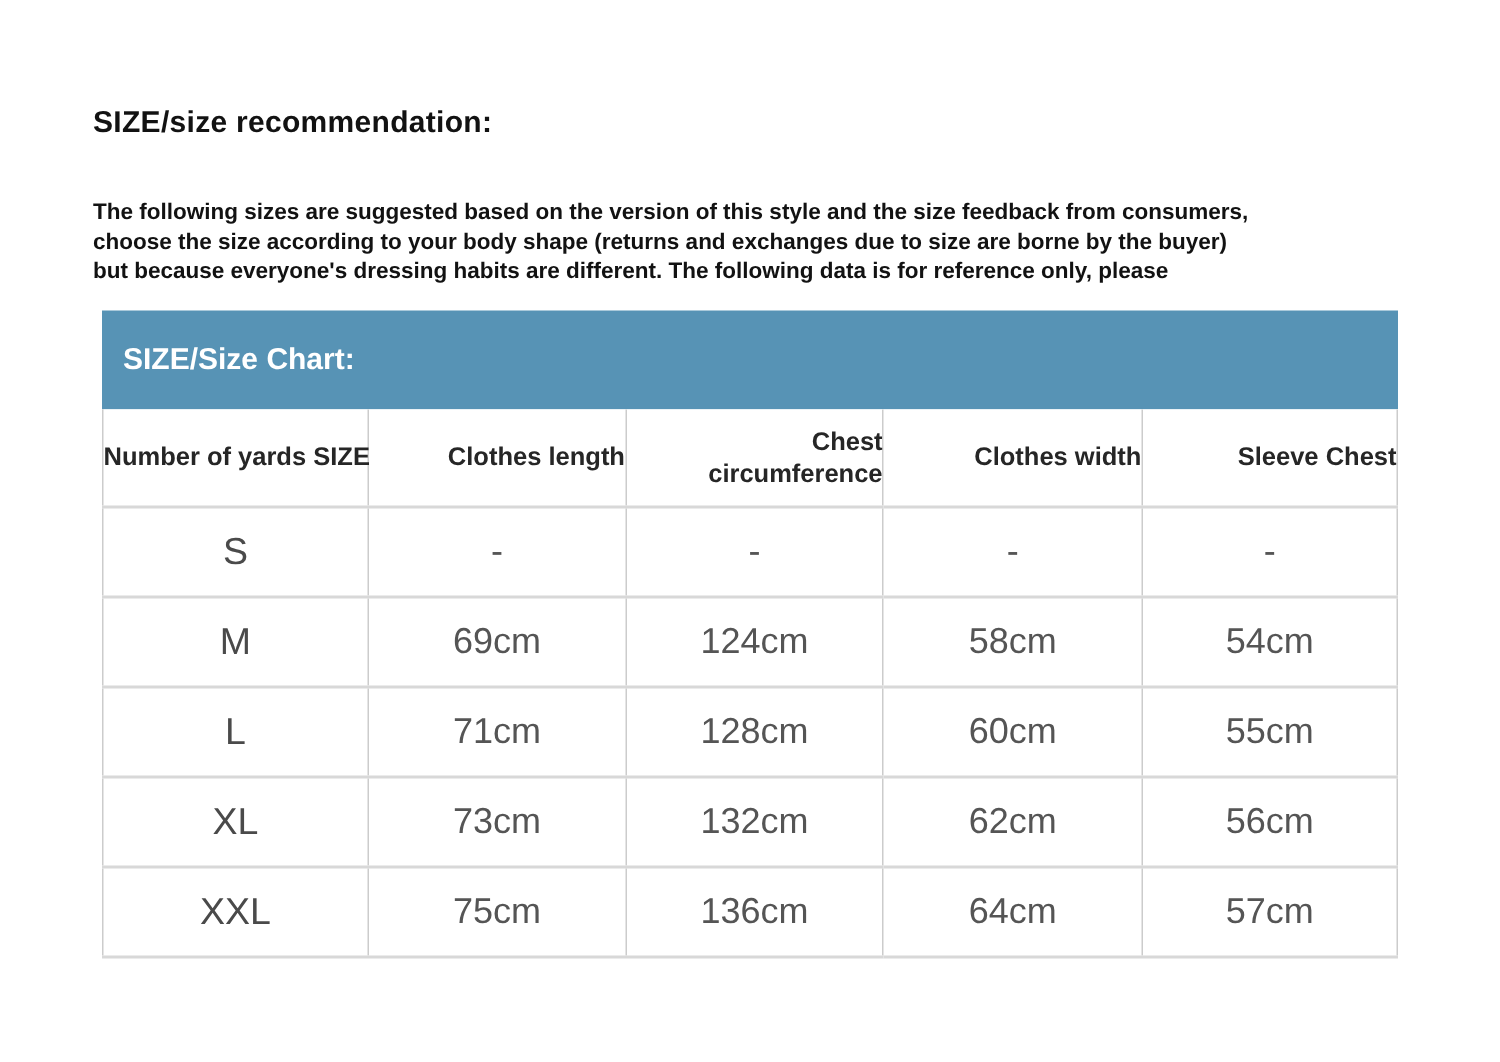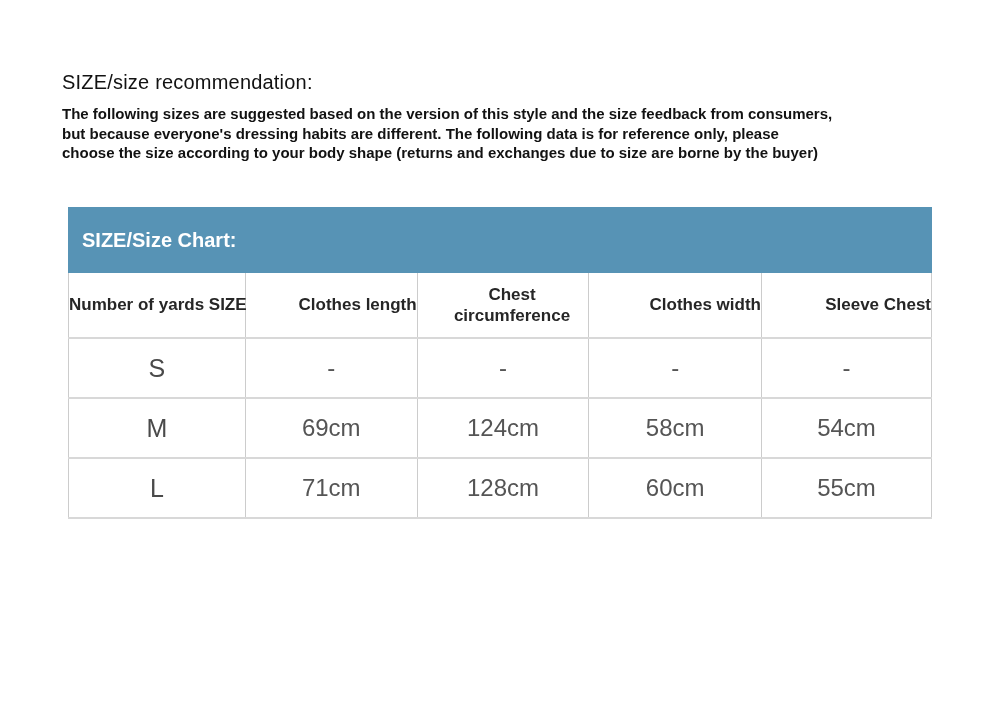--- a/index.html
+++ b/index.html
@@ -5,25 +5,25 @@
   html, body { margin: 0; padding: 0; }
   body {
     width: 1000px; height: 708px;
     background: #ffffff;
     font-family: "Liberation Sans", sans-serif;
     position: relative;
     overflow: hidden;
   }
   .page-title {
     position: absolute; left: 62px; top: 71px;
-    font-size: 20px; font-weight: 400; color: #121212;
+    font-size: 20px; font-weight: 700; color: #121212;
     letter-spacing: 0.2px;
   }
   .size-description {
-    position: absolute; left: 62px; top: 104px;
+    position: absolute; left: 62px; top: 132px;
     font-size: 15px; font-weight: 700; color: #121212;
     line-height: 19.5px;
   }
   .size-description .desc-line { white-space: nowrap; }
   .size-chart {
     position: absolute; left: 68px; top: 207px; width: 864px;
   }
   .chart-title-bar {
     height: 66px;
     background: #5793b5;
@@ -48,21 +48,21 @@
   }
   .size-table th {
     height: 65px;
     font-size: 17px; font-weight: 700; color: #262626;
     text-align: right;
     white-space: nowrap;
     padding: 0;
     border-top: none;
   }
   .size-table th.chest-header {
-    text-align: center;
+    text-align: right;
     padding-left: 18px;
     white-space: normal;
     line-height: 21px;
   }
   .size-table td {
     height: 60px;
     font-size: 24px; color: #555555;
     text-align: center;
     vertical-align: middle;
     padding: 0;
@@ -72,22 +72,22 @@
     color: #4a4a4a;
   }
 </style>
 </head>
 <body>
 
 <div class="page-title">SIZE/size recommendation:</div>
 
 <div class="size-description">
   <div class="desc-line">The following sizes are suggested based on the version of this style and the size feedback from consumers,</div>
+  <div class="desc-line">choose the size according to your body shape (returns and exchanges due to size are borne by the buyer)</div>
   <div class="desc-line">but because everyone's dressing habits are different. The following data is for reference only, please</div>
-  <div class="desc-line">choose the size according to your body shape (returns and exchanges due to size are borne by the buyer)</div>
 </div>
 
 <div class="size-chart">
   <div class="chart-title-bar" style="background: rgb(87, 147, 181);">
     <span>SIZE/Size Chart:</span>
   </div>
 
   <table class="size-table">
     <colgroup>
       <col style="width:20.5%">
@@ -120,15 +120,29 @@
         <td>58cm</td>
         <td>54cm</td>
       </tr>
       <tr>
         <td class="size-cell">L</td>
         <td>71cm</td>
         <td>128cm</td>
         <td>60cm</td>
         <td>55cm</td>
       </tr>
+      <tr>
+        <td class="size-cell">XL</td>
+        <td>73cm</td>
+        <td>132cm</td>
+        <td>62cm</td>
+        <td>56cm</td>
+      </tr>
+      <tr>
+        <td class="size-cell">XXL</td>
+        <td>75cm</td>
+        <td>136cm</td>
+        <td>64cm</td>
+        <td>57cm</td>
+      </tr>
     </tbody>
   </table>
 </div>
 
 </body></html>

